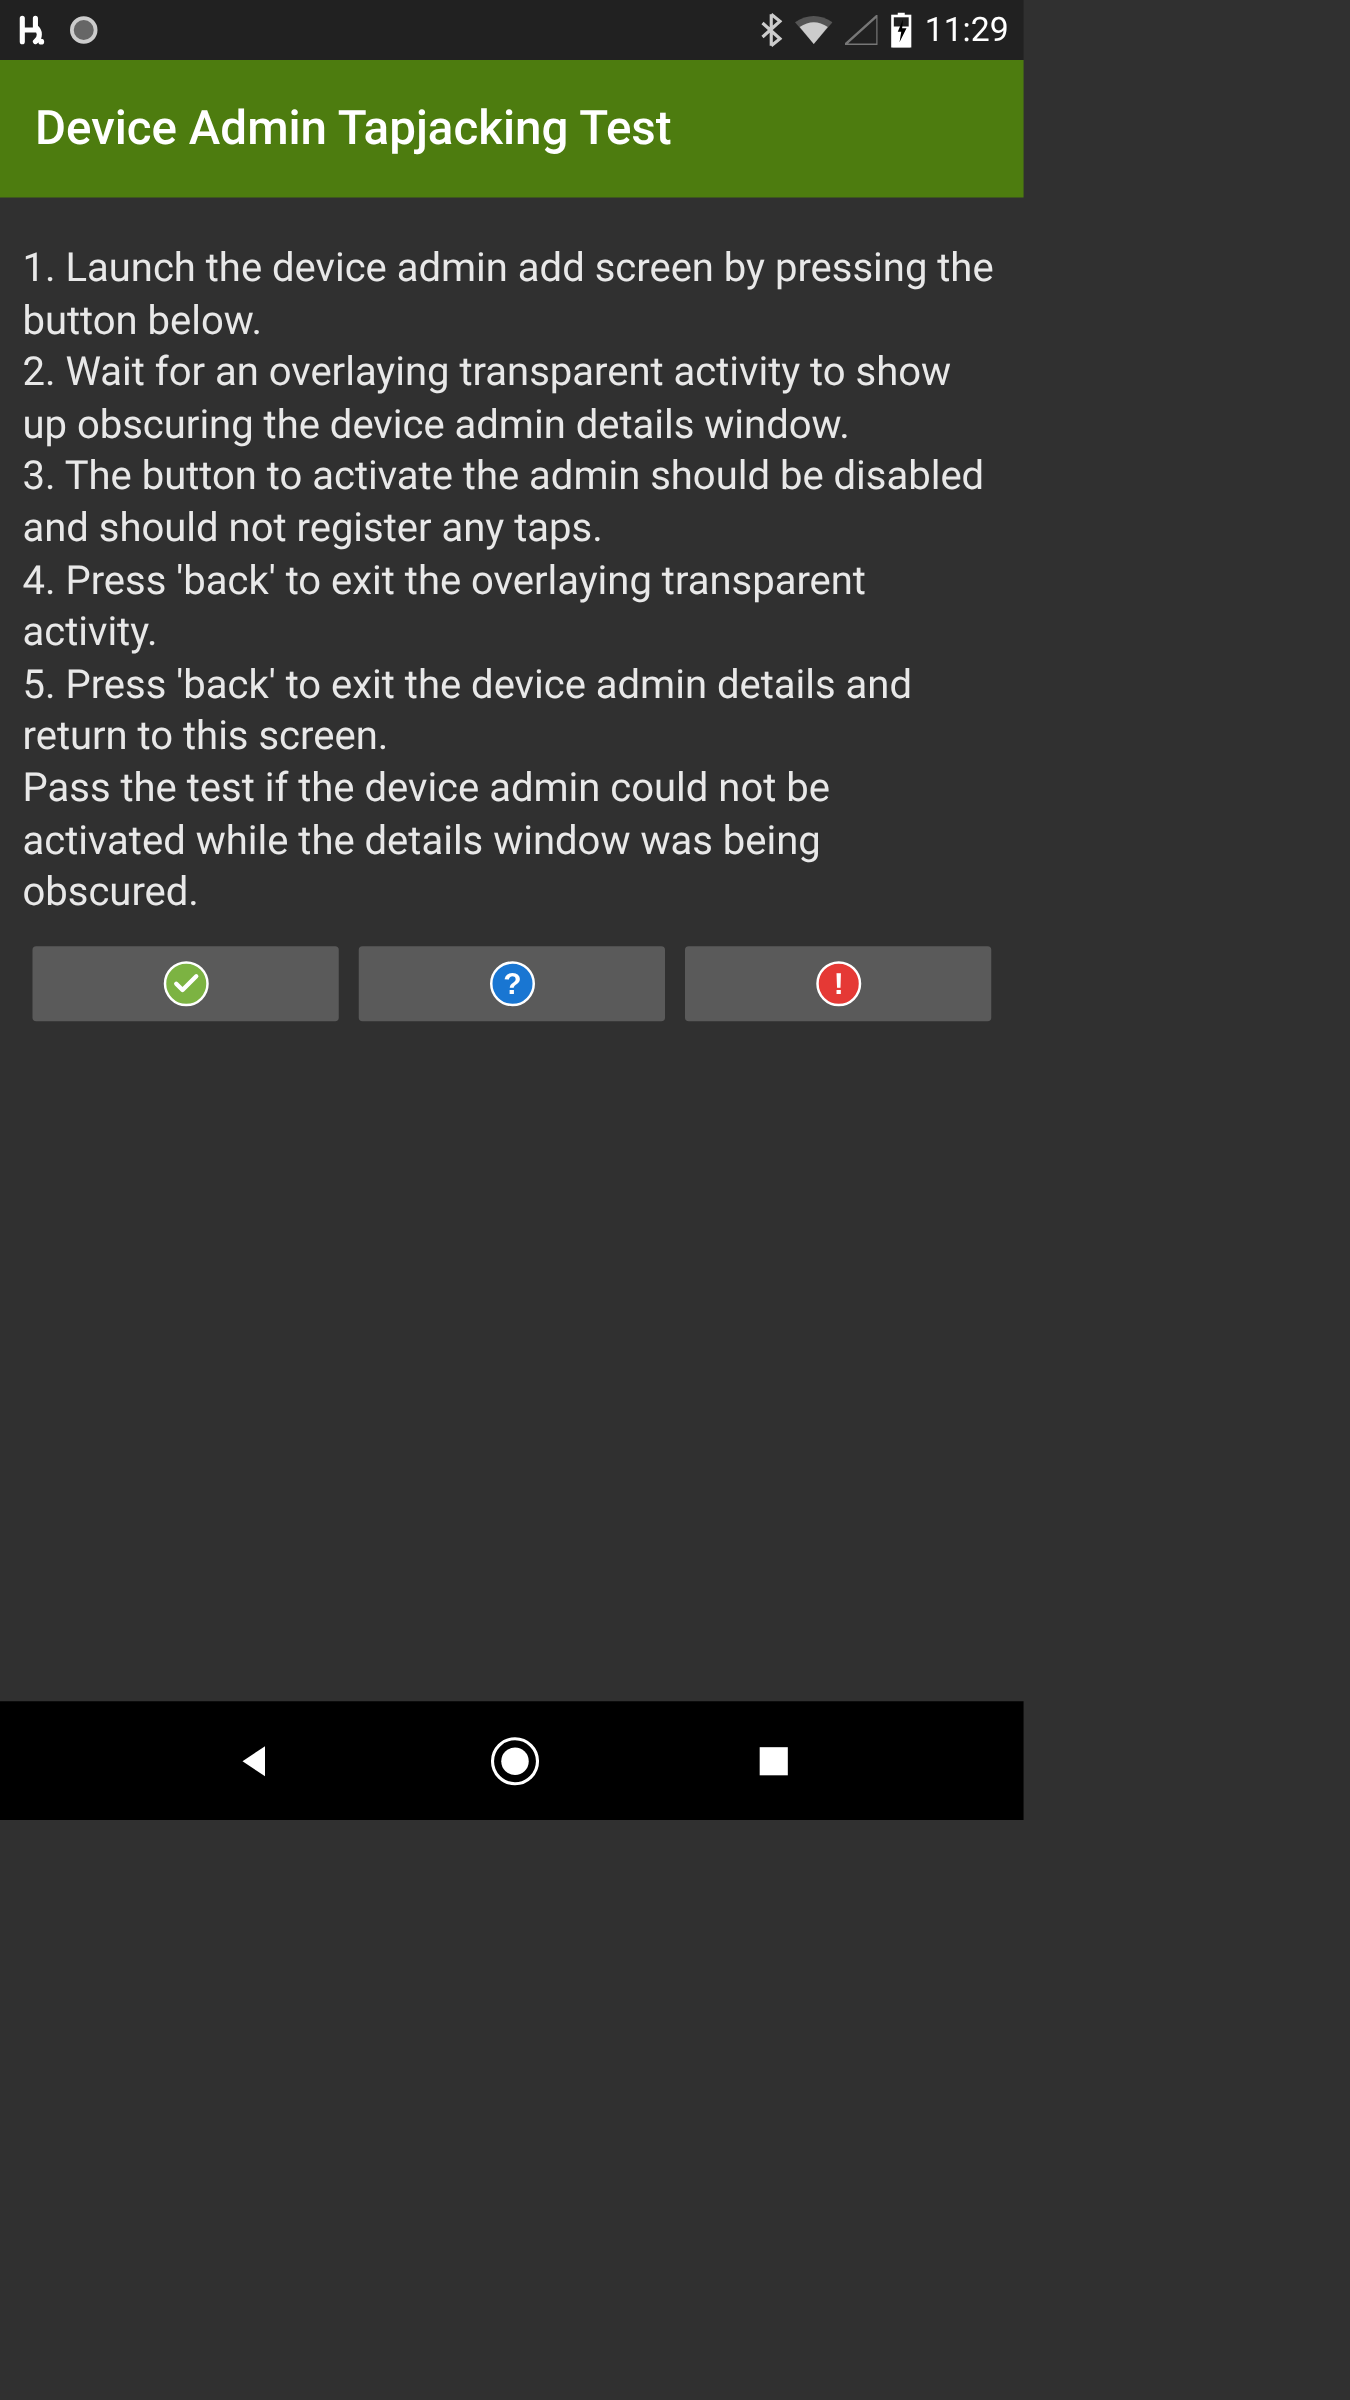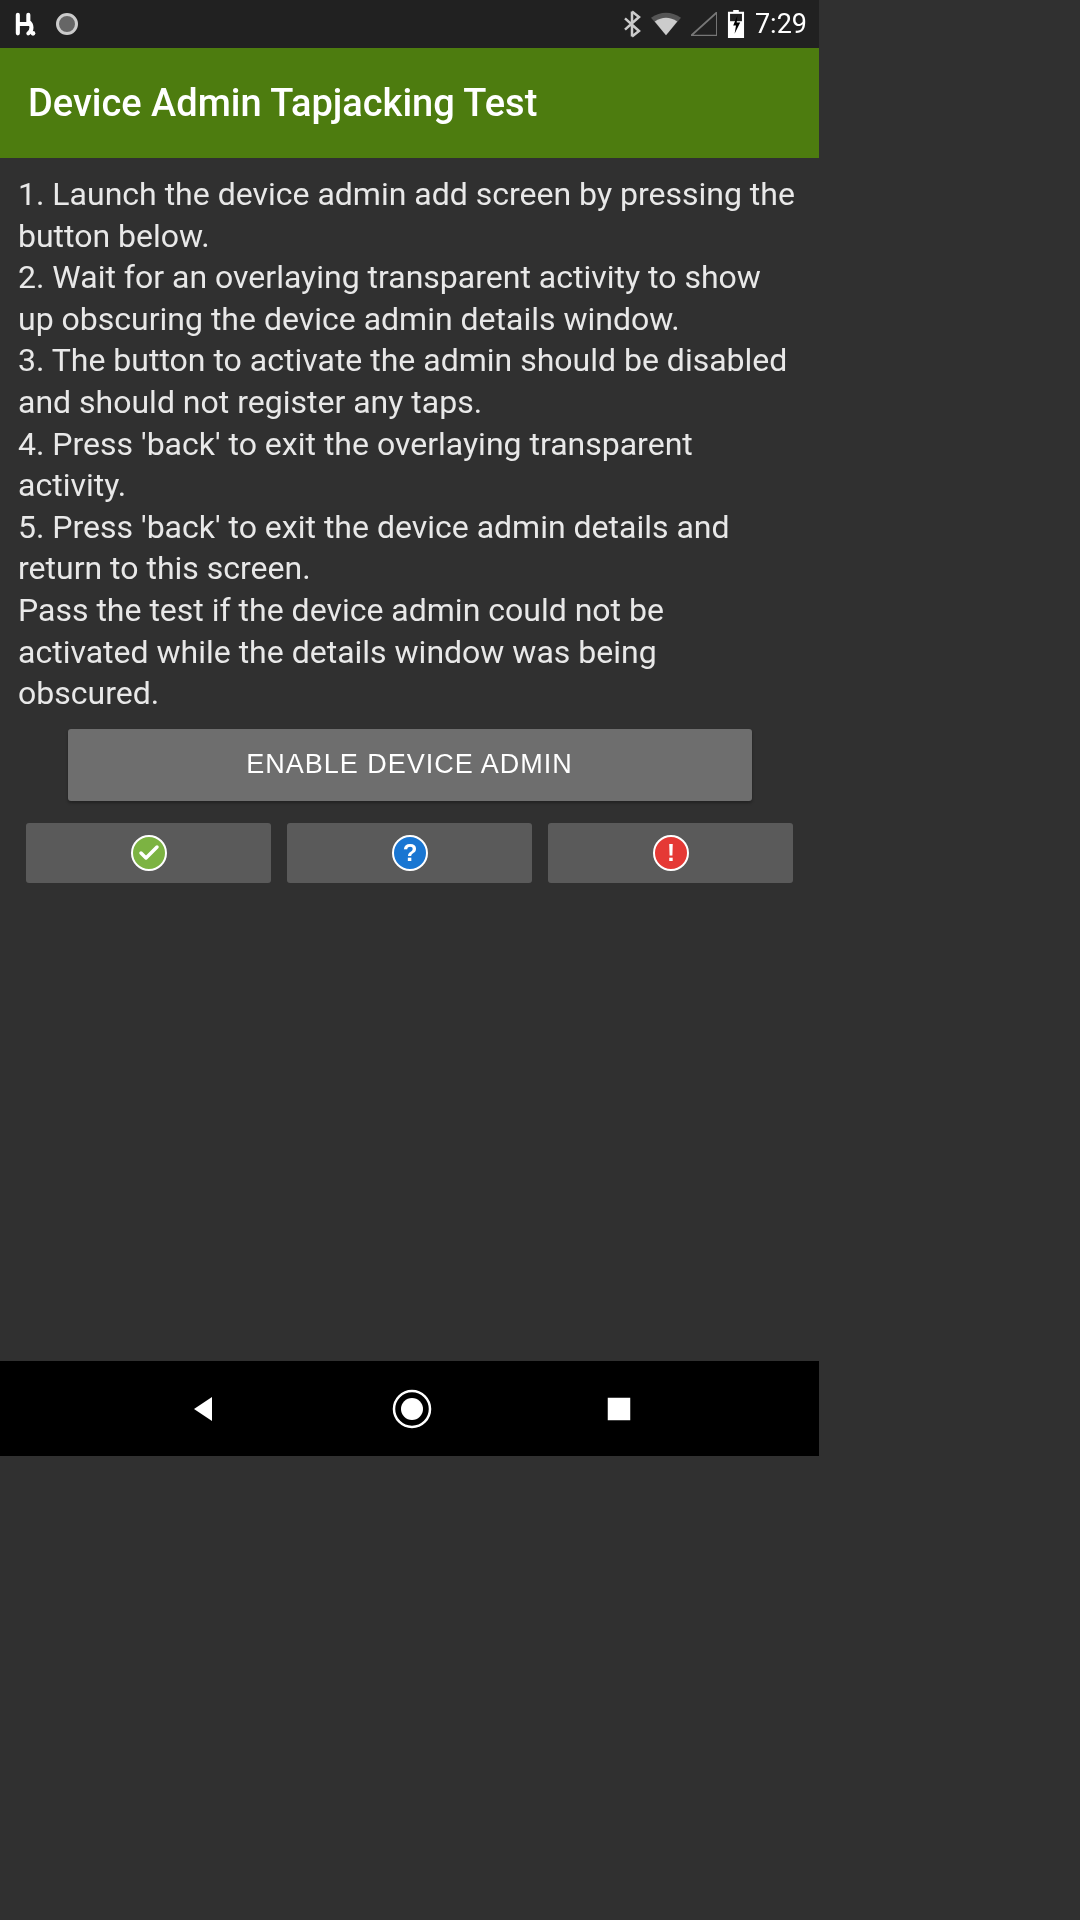--- a/index.html
+++ b/index.html
@@ -56,21 +56,21 @@
       display: flex;
       align-items: center;
       padding: 0 28px;
     }
     .app-title {
       font-size: 38px;
       font-weight: 500;
       color: #fff;
     }
     .content {
-      padding: 16px 18px;
+      padding: 36px 18px;
     }
     .instructions {
       font-size: 32px;
       color: #e8e8e8;
       line-height: 1.3;
       white-space: pre-line;
     }
     .enable-button {
       display: block;
       width: 684px;
@@ -135,37 +135,36 @@
     </svg>
     <svg width="26" height="24" viewBox="0 0 20 18">
       <path d="M0 18 L20 18 L20 0 Z" fill="none" stroke="#777" stroke-width="1.5"></path>
     </svg>
     <svg width="18" height="28" viewBox="0 0 12 20">
       <rect x="4" y="0" width="4" height="2" fill="#fff"></rect>
       <rect x="1" y="2" width="10" height="18" fill="none" stroke="#fff" stroke-width="1.5"></rect>
       <rect x="1" y="8" width="10" height="12" fill="#fff"></rect>
       <path d="M7 4 L4 11 L6 11 L5 17 L9 9 L6.5 9 Z" fill="#000"></path>
     </svg>
-    <span class="status-time">7:29</span>
+    <span class="status-time">11:29</span>
   </div>
 </div>
 
 <div class="app-bar">
   <div class="app-title">Device Admin Tapjacking Test</div>
 </div>
 
 <div class="content">
   <div class="instructions">1. Launch the device admin add screen by pressing the button below.
  2. Wait for an overlaying transparent activity to show up obscuring the device admin details window.
  3. The button to activate the admin should be disabled and should not register any taps.
  4. Press 'back' to exit the overlaying transparent activity.
  5. Press 'back' to exit the device admin details and return to this screen.
  Pass the test if the device admin could not be activated while the details window was being obscured.</div>
 
-  <button class="enable-button">ENABLE DEVICE ADMIN</button>
 
   <div class="action-row">
     <button class="action-button">
       <svg width="38" height="38" viewBox="0 0 38 38">
         <circle cx="19" cy="19" r="17" fill="#7CB342" stroke="#fff" stroke-width="2"></circle>
         <path d="M11 19 L16 24 L27 13" stroke="#fff" stroke-width="3.5" fill="none" stroke-linecap="round" stroke-linejoin="round"></path>
       </svg>
     </button>
     <button class="action-button">
       <svg width="38" height="38" viewBox="0 0 38 38">

